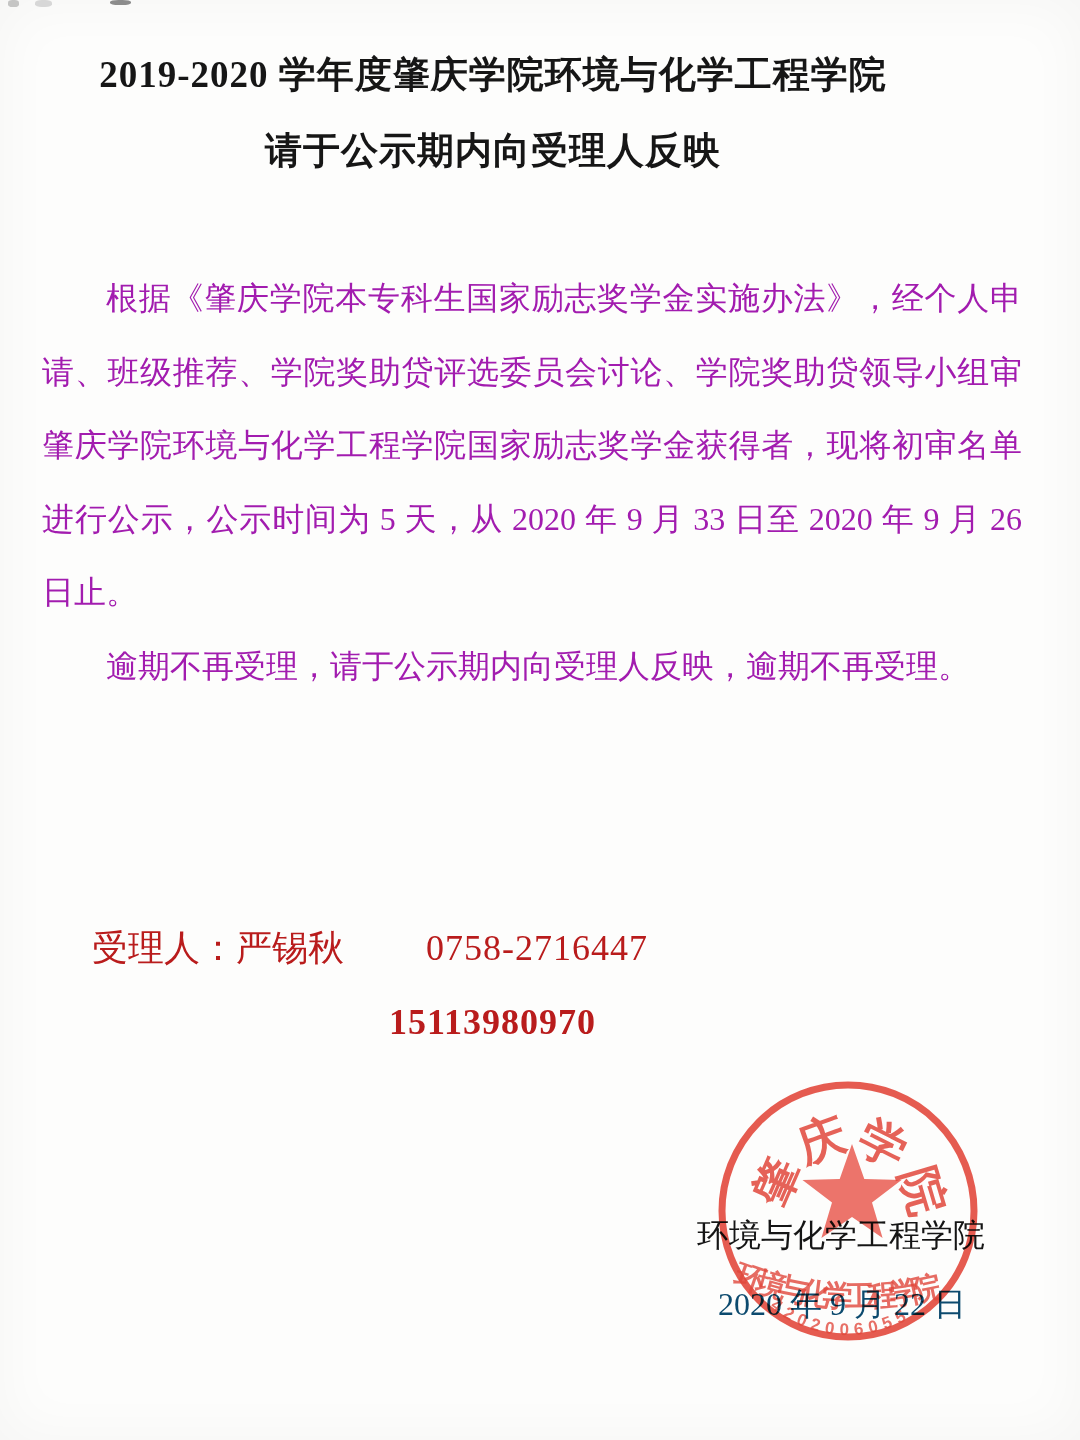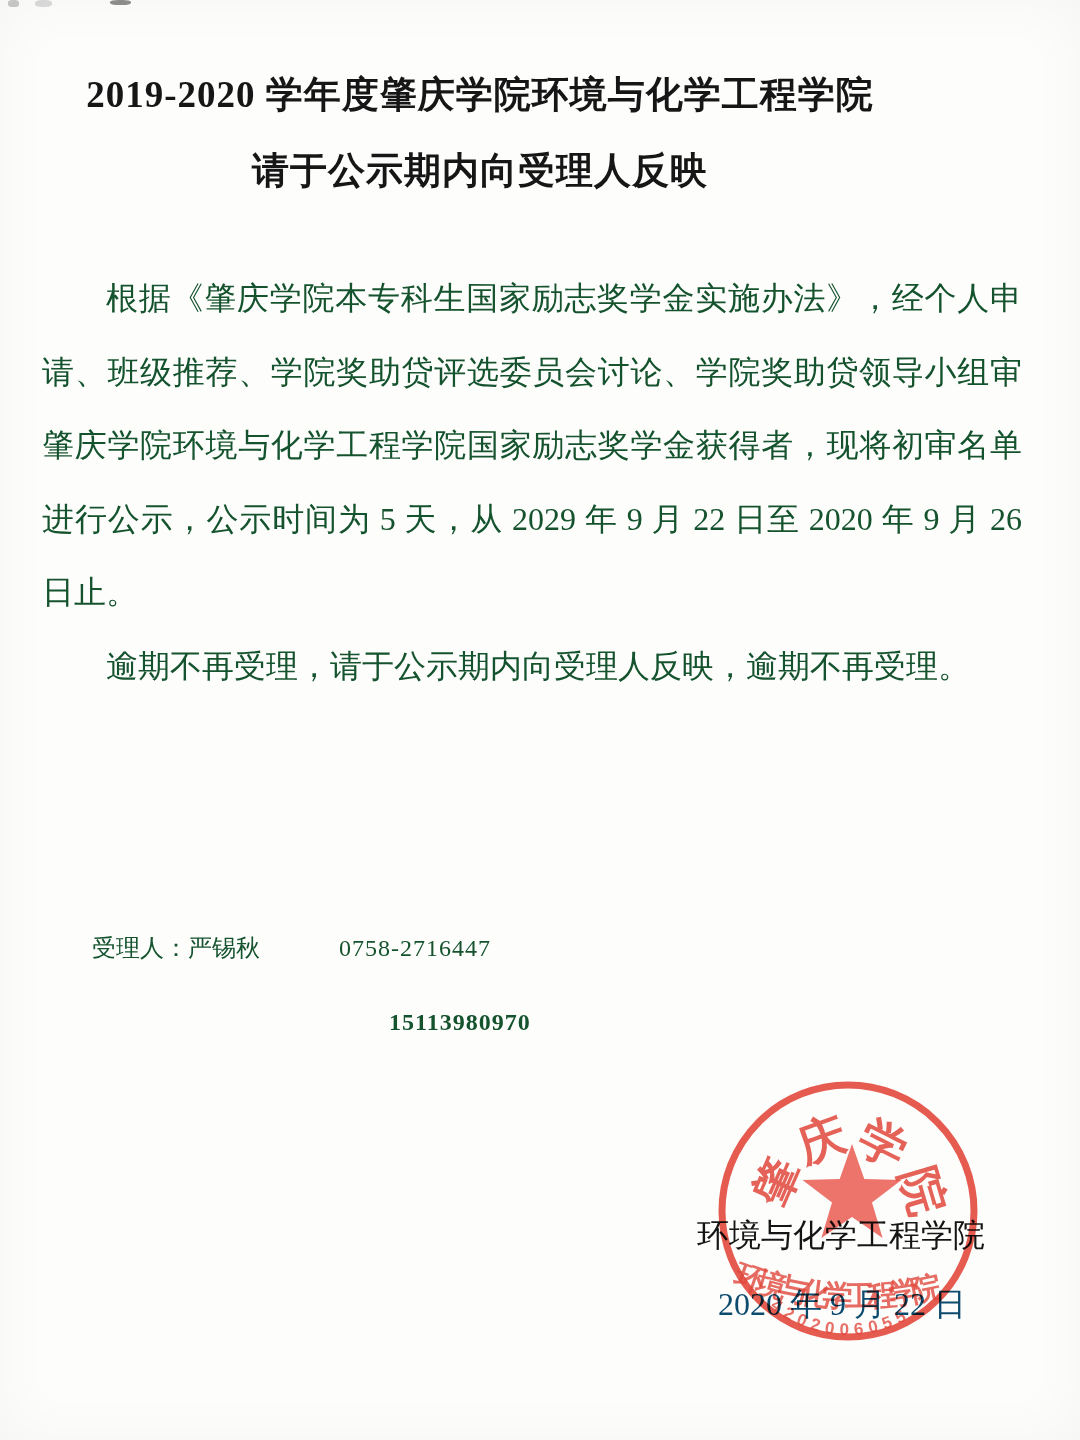--- a/index.html
+++ b/index.html
@@ -16,56 +16,55 @@
     box-shadow:inset 0 0 60px rgba(0,0,0,0.035);
     color:#1b1b1b;
   }
   
   .smudge{position:absolute;border-radius:40%;}
   .smudge.s1{left:8px;top:0;width:11px;height:7px;background:#9a9a9a;opacity:.55;}
   .smudge.s2{left:35px;top:0;width:17px;height:7px;background:#b5b5b5;opacity:.5;}
   .smudge.s3{left:110px;top:0;width:21px;height:5px;background:#5e5e5e;opacity:.7;}
 
   .title{
-    position:absolute;left:2px;width:956px;
+    position:absolute;left:15px;width:956px;
     text-align:center;
     font-weight:bold;
     font-size:37px;
     letter-spacing:1px;
     color:#161616;
     white-space:nowrap;
-    margin-top:20px;
   }
   .title.t1{top:50px;}
   .title.t2{top:126px;}
 
   .bodytext{
     position:absolute;
     left:42px;top:262px;
     width:980px;
     font-size:32px;
-    color:#14532d;
+    color:#a21caf;
   }
   .line{
     line-height:73.5px;
     white-space:normal;
   }
   .line.just{
     text-align:justify;
     text-align-last:justify;
     text-justify:inter-character;
   }
   .line.indent{text-indent:2em;}
 
   .contact{
     position:absolute;
     left:92px;top:912px;
-    font-size:24px;
+    font-size:36px;
     line-height:73.5px;
-    color:#14532d;
+    color:#b91c1c;
   }
   .contact .name{display:inline-block;}
   .contact .phone1{display:inline-block;margin-left:73px;letter-spacing:1px;}
   .contact .phone2{padding-left:297px;letter-spacing:1px;font-weight:bold;}
 
   .sig-org{
     position:absolute;left:697px;top:1215px;
     font-size:32px;line-height:40px;color:#151515;
     white-space:nowrap;
   }
@@ -92,21 +91,21 @@
   <div class="smudge s2"></div>
   <div class="smudge s3"></div>
 
   <div class="title t1">2019-2020 学年度肇庆学院环境与化学工程学院</div>
   <div class="title t2">请于公示期内向受理人反映</div>
 
   <div class="bodytext">
     <div class="line indent just">根据《肇庆学院本专科生国家励志奖学金实施办法》，经个人申</div>
     <div class="line just">请、班级推荐、学院奖助贷评选委员会讨论、学院奖助贷领导小组审</div>
     <div class="line just">肇庆学院环境与化学工程学院国家励志奖学金获得者，现将初审名单</div>
-    <div class="line just">进行公示，公示时间为 5 天，从 2029 年 9 月 22 日至 2020 年 9 月 26</div>
+    <div class="line just">进行公示，公示时间为 5 天，从 2020 年 9 月 33 日至 2020 年 9 月 26</div>
     <div class="line">日止。</div>
     <div class="line indent">逾期不再受理，请于公示期内向受理人反映，逾期不再受理。</div>
   </div>
 
   <div class="contact">
     <div>
       <span class="name">受理人：严锡秋</span>
       <span class="phone1">0758-2716447</span>
     </div>
     <div class="phone2">15113980970</div>

